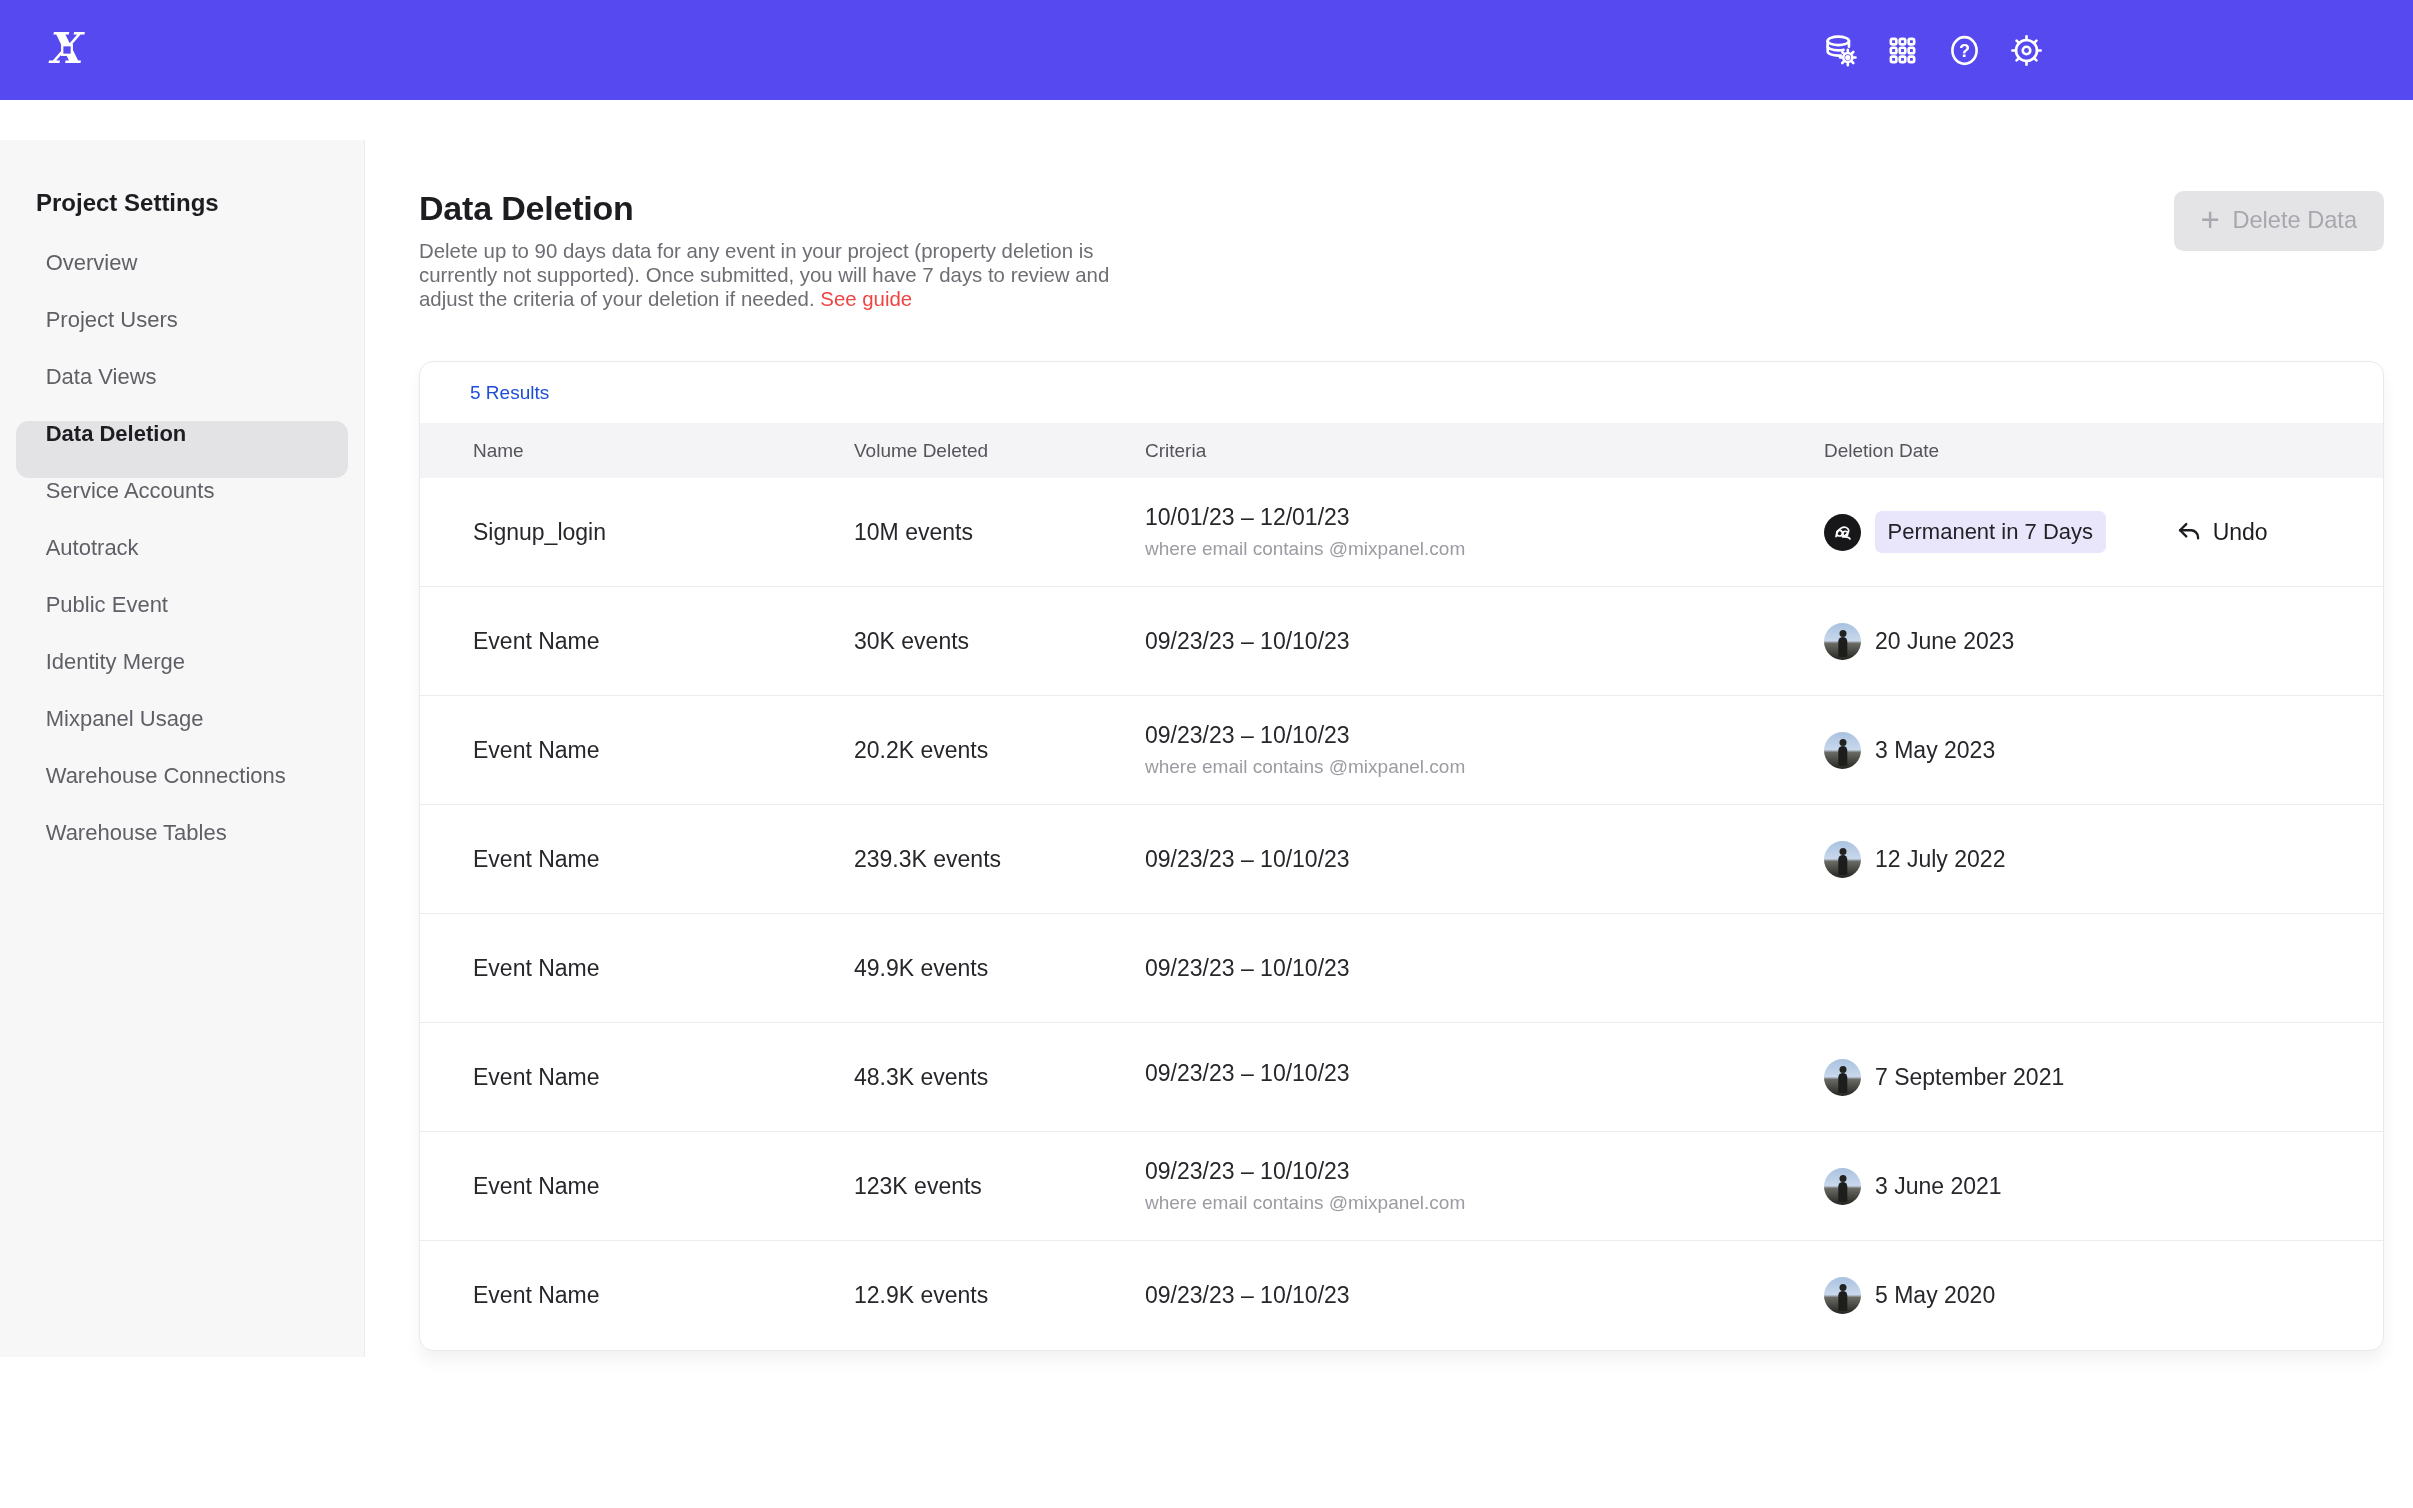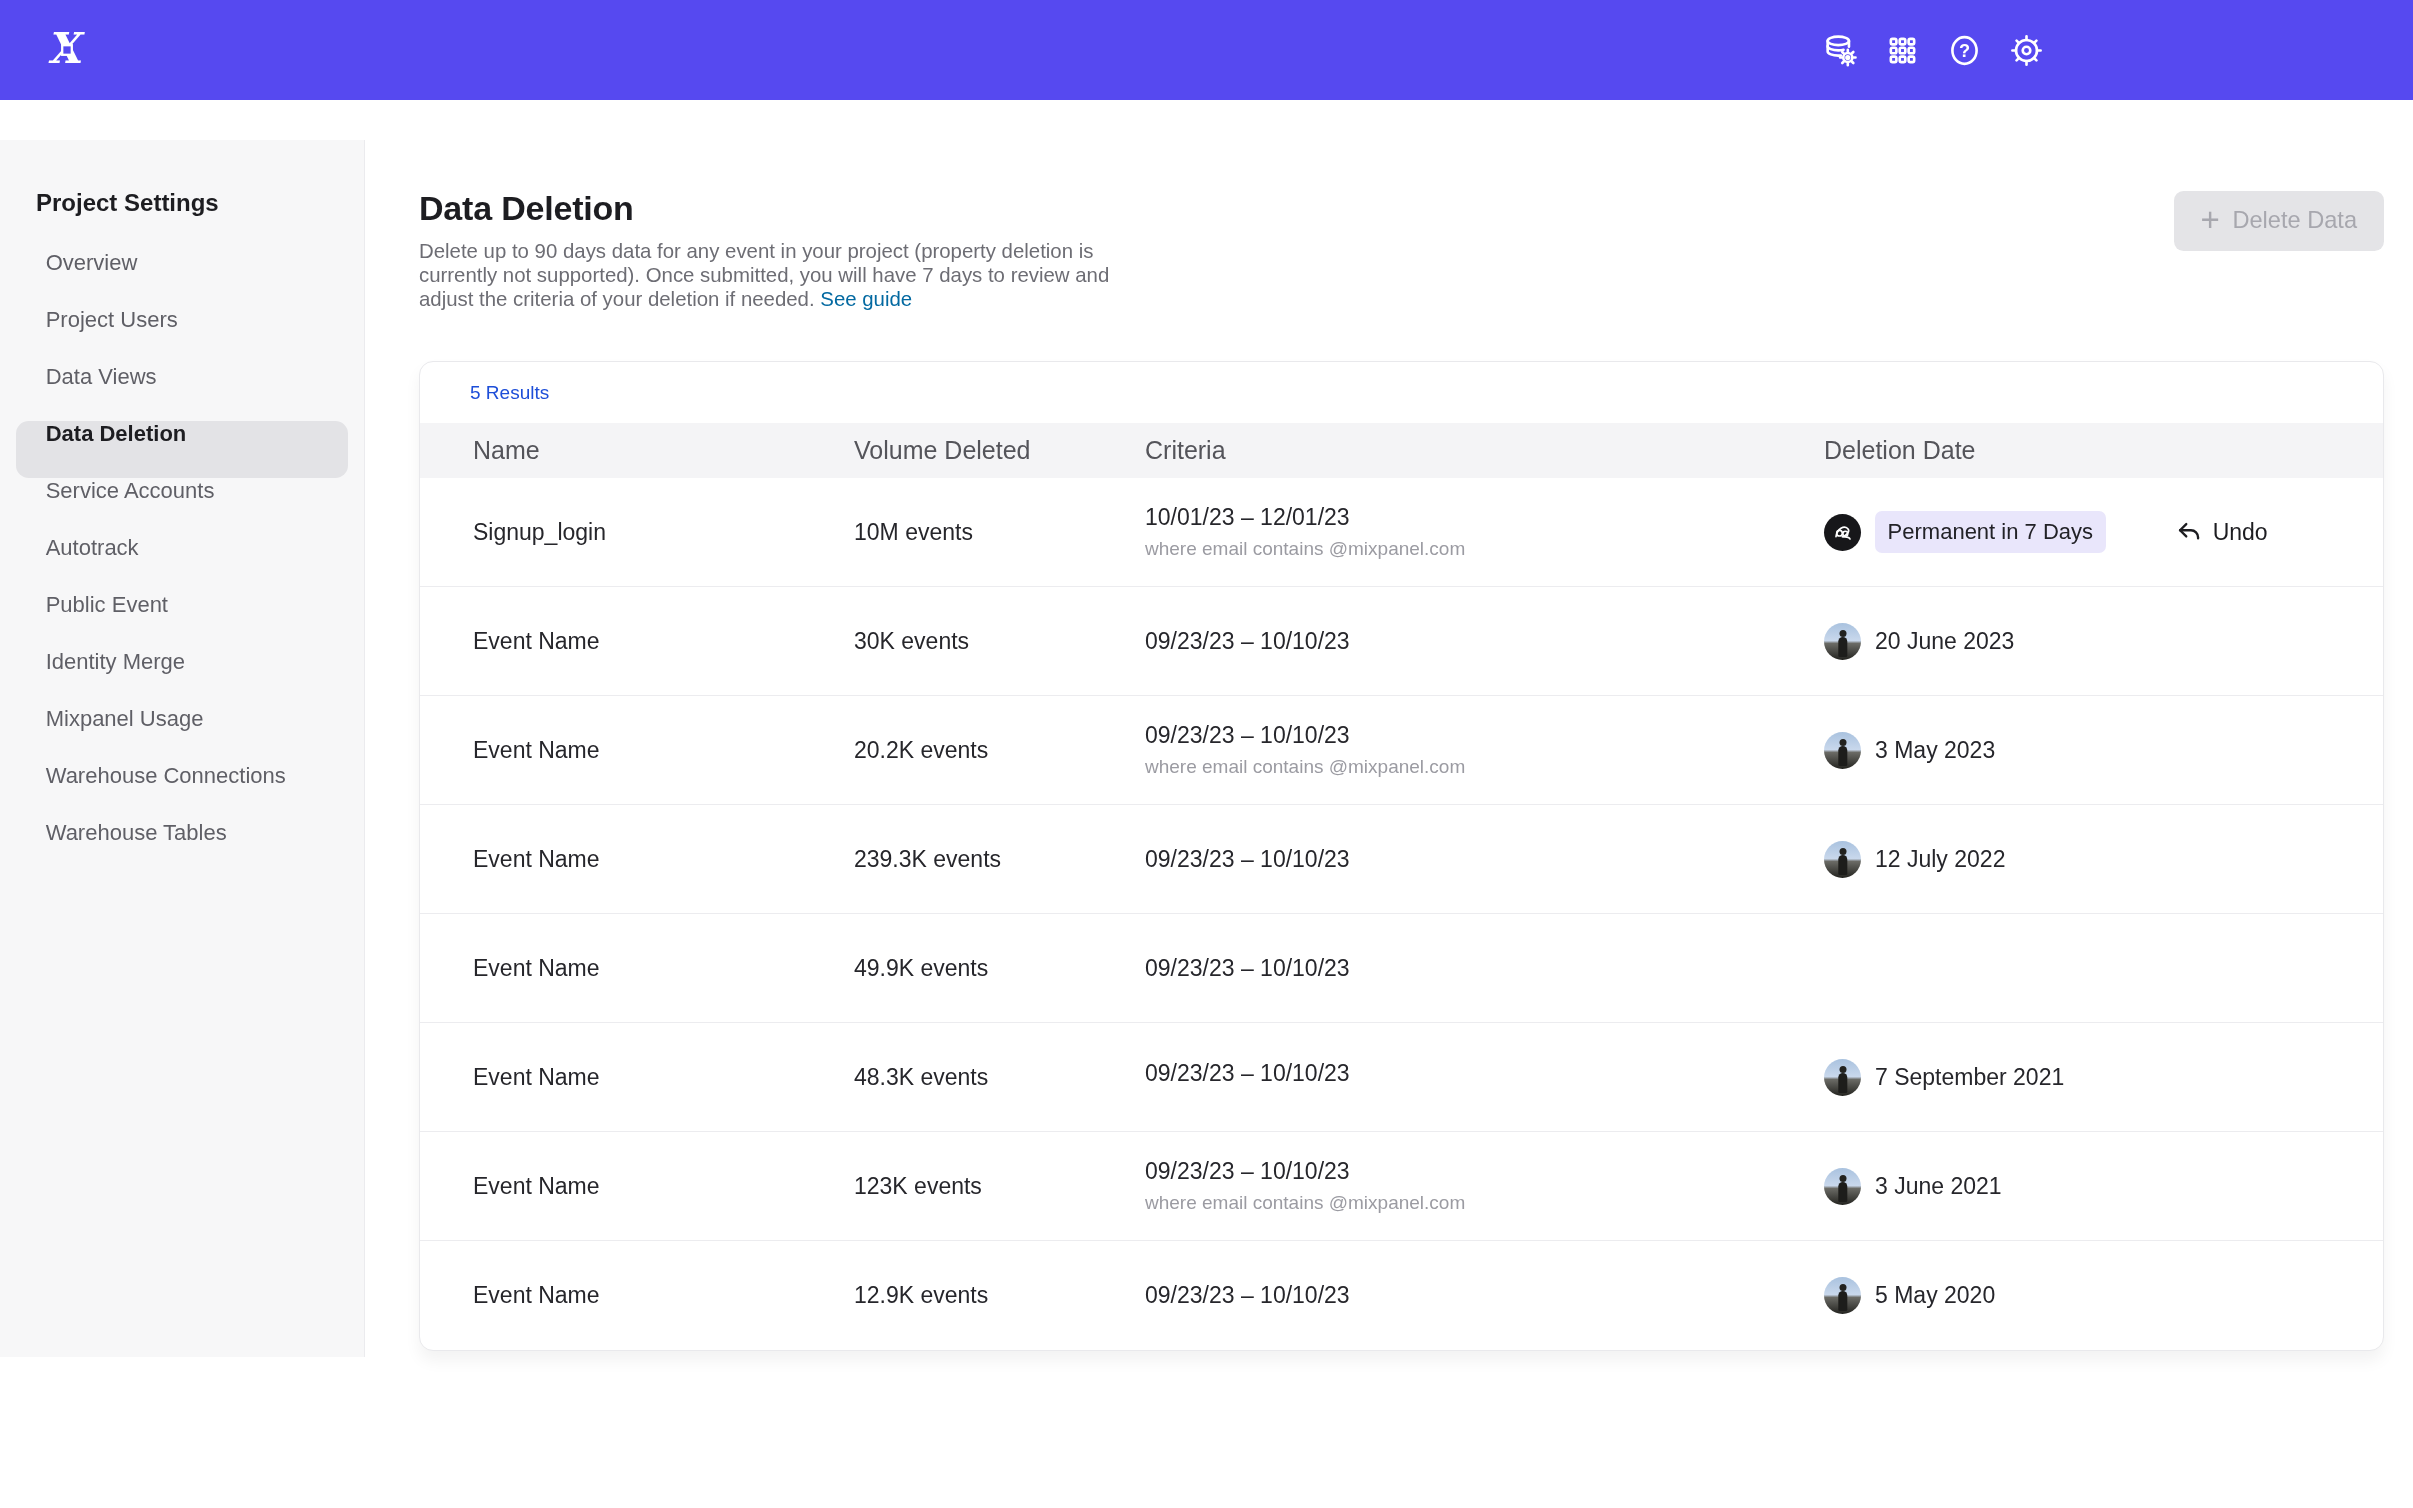--- a/index.html
+++ b/index.html
@@ -35,39 +35,39 @@
     height:57px; margin:0 15.7px; padding-left:30px; border-radius:12.6px;
     display:flex; font-size:22px; color:#5f5f66; cursor:pointer;
   }
   .nav-item.active { background:#e3e3e6; color:#1d1d21; font-weight:bold; }
 
   
   .main { flex:1; padding:49px 29px 0 54px; background:#ffffff; }
   .page-head { display:flex; justify-content:space-between; align-items:flex-start; }
   .page-title { margin:0; font-size:34px; font-weight:bold; color:#1d1d21; letter-spacing:-0.2px; }
   .desc { margin:11px 0 0; width:695px; font-size:20.4px; line-height:24px; color:#6d6d74; }
-  .desc a { color:#0369a1; text-decoration:none; cursor:pointer; }
+  .desc a { color:#ef4444; text-decoration:none; cursor:pointer; }
   .delete-btn {
     display:flex; align-items:center; gap:12.6px; height:60px; padding:0 27px; margin-top:1.6px;
     border:none; border-radius:9.4px; background:#e4e4e7; color:#a7a7ae; font-size:23.6px;
     font-family:inherit; cursor:not-allowed;
   }
   .plus { font-size:33px; line-height:1; font-weight:normal; margin-top:-3.1px; }
 
   
   .card {
     margin-top:50px; background:#fff; border:0.8px solid #e9e9ec; border-radius:14px;
     box-shadow:0 9.4px 15.7px rgba(0,0,0,0.05); overflow:hidden;
   }
   .results { height:61px; display:flex; align-items:center; padding-left:50px; font-size:19px; color:#1d4ed8; }
   .thead, .trow {
     display:grid; grid-template-columns:381px 291px 679px 1fr;
     align-items:center; padding-left:53px;
   }
-  .thead { height:55px; background:#f4f4f6; font-size:25px; color:#54545a; }
+  .thead { height:55px; background:#f4f4f6; font-size:19px; color:#54545a; }
   .trow { height:109px; border-bottom:0.8px solid #ececef; font-size:23px; color:#26262b; }
   .trow:last-child { border-bottom:none; }
   .crit { display:flex; flex-direction:column; justify-content:flex-start; }
   .crit-sub { font-size:19px; color:#9b9ba2; margin-top:7px; }
   .del-cell { display:flex; align-items:center; padding-right:23.6px; }
   .avatar { width:37px; height:37px; border-radius:50%; margin-right:14px; flex-shrink:0; position:relative; overflow:hidden; }
   .avatar.sketch { background:#17171a; display:flex; align-items:center; justify-content:center; }
   .avatar.sketch svg { width:28px; height:28px; }
   .avatar.photo { background:linear-gradient(180deg,#a9c2df 0%,#c9d8ec 48%,#6b6b66 55%,#23231f 100%); }
   .avatar.photo::before {

